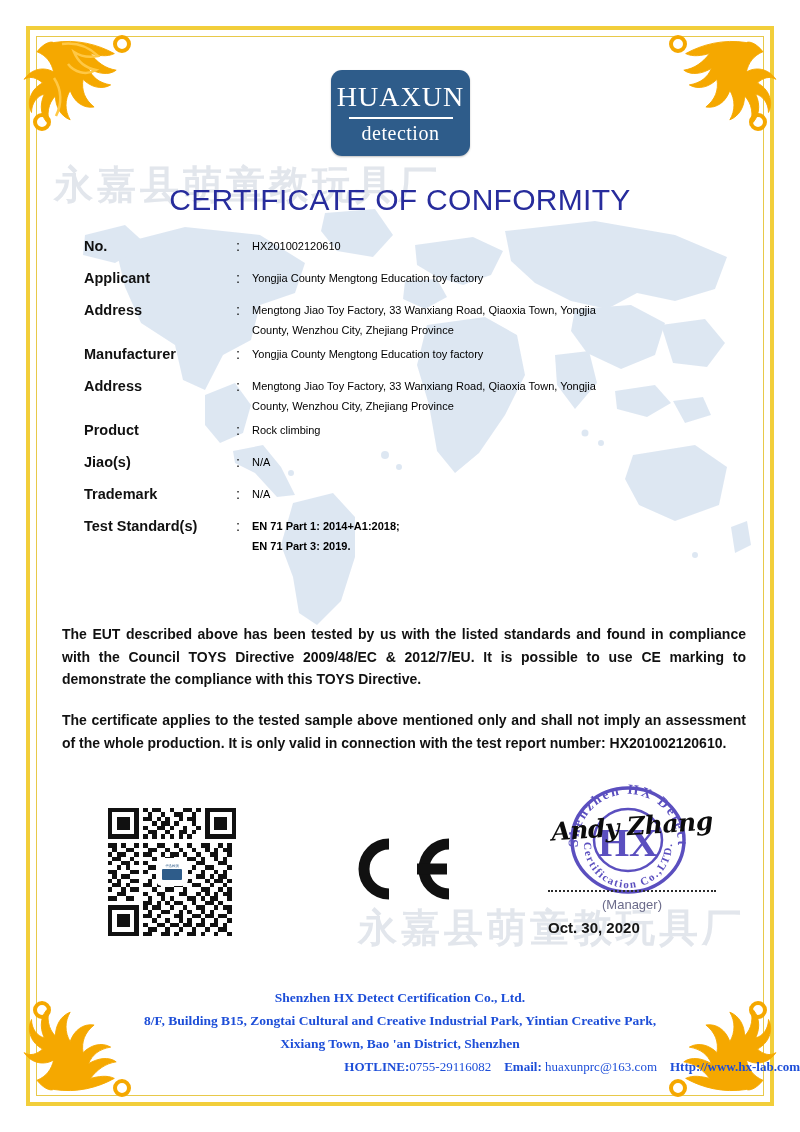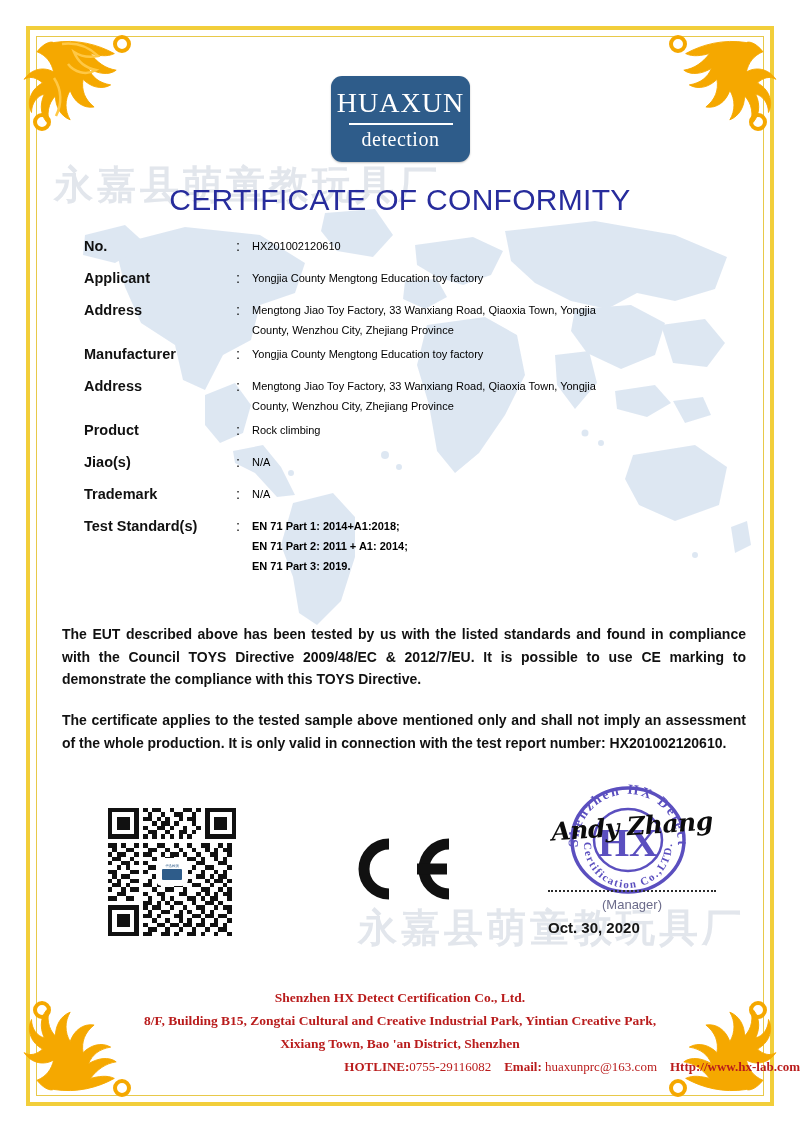--- a/index.html
+++ b/index.html
@@ -64,21 +64,21 @@
     pointer-events:none;
     user-select:none;
     font-weight:bold;
   }
   .cn-wm-1{left:54px;top:158px;}
   .cn-wm-2{left:358px;top:901px;}
 
   
   .logo{
     position:absolute;
-    left:331px;top:76px;
+    left:331px;top:70px;
     width:139px;height:86px;
     background:#2E5C8A;
     border-radius:11px;
     display:flex;flex-direction:column;
     align-items:center;justify-content:center;
     box-shadow:0 1px 2px rgba(0,0,0,.25);
   }
   .logo-main{
     color:#fff;
     font-family:"Liberation Serif", serif;
@@ -235,21 +235,21 @@
     color:#151515;
   }
 
   
   .footer{
     position:absolute;
     left:0;right:0;top:986px;
     text-align:center;
     font-family:"Liberation Serif", serif;
     font-weight:bold;
-    color:#b91c1c;
+    color:#1d4ed8;
   }
   .footer-line{font-size:13.5px;line-height:23px;}
   .footer-contact{font-size:13px;line-height:23px;text-align:right;}
   .footer-contact .val{font-weight:normal;}
 </style>
 </head>
 <body>
 
 <div class="page">
 
@@ -392,21 +392,20 @@
       <div class="row-label">Trademark</div>
       <div class="row-colon">:</div>
       <div class="row-value">N/A</div>
     </div>
 
     <div class="row">
       <div class="row-label">Test Standard(s)</div>
       <div class="row-colon">:</div>
       <div class="row-value bold">
         <span class="ln">EN 71 Part 1: 2014+A1:2018;</span>
-        <span class="ln">EN 71 Part 2: 2011 + A1: 2014;</span>
         <span class="ln">EN 71 Part 3: 2019.</span>
       </div>
     </div>
 
   </div>
 
   <div class="para para-1">The EUT described above has been tested by us with the listed standards and found in compliance with the Council TOYS Directive 2009/48/EC &amp; 2012/7/EU. It is possible to use CE marking to demonstrate the compliance with this TOYS Directive.</div>
   <div class="para para-2">The certificate applies to the tested sample above mentioned only and shall not imply an assessment of the whole production. It is only valid in connection with the test report number: HX201002120610.</div>
 
   <div class="qr-wrap">

